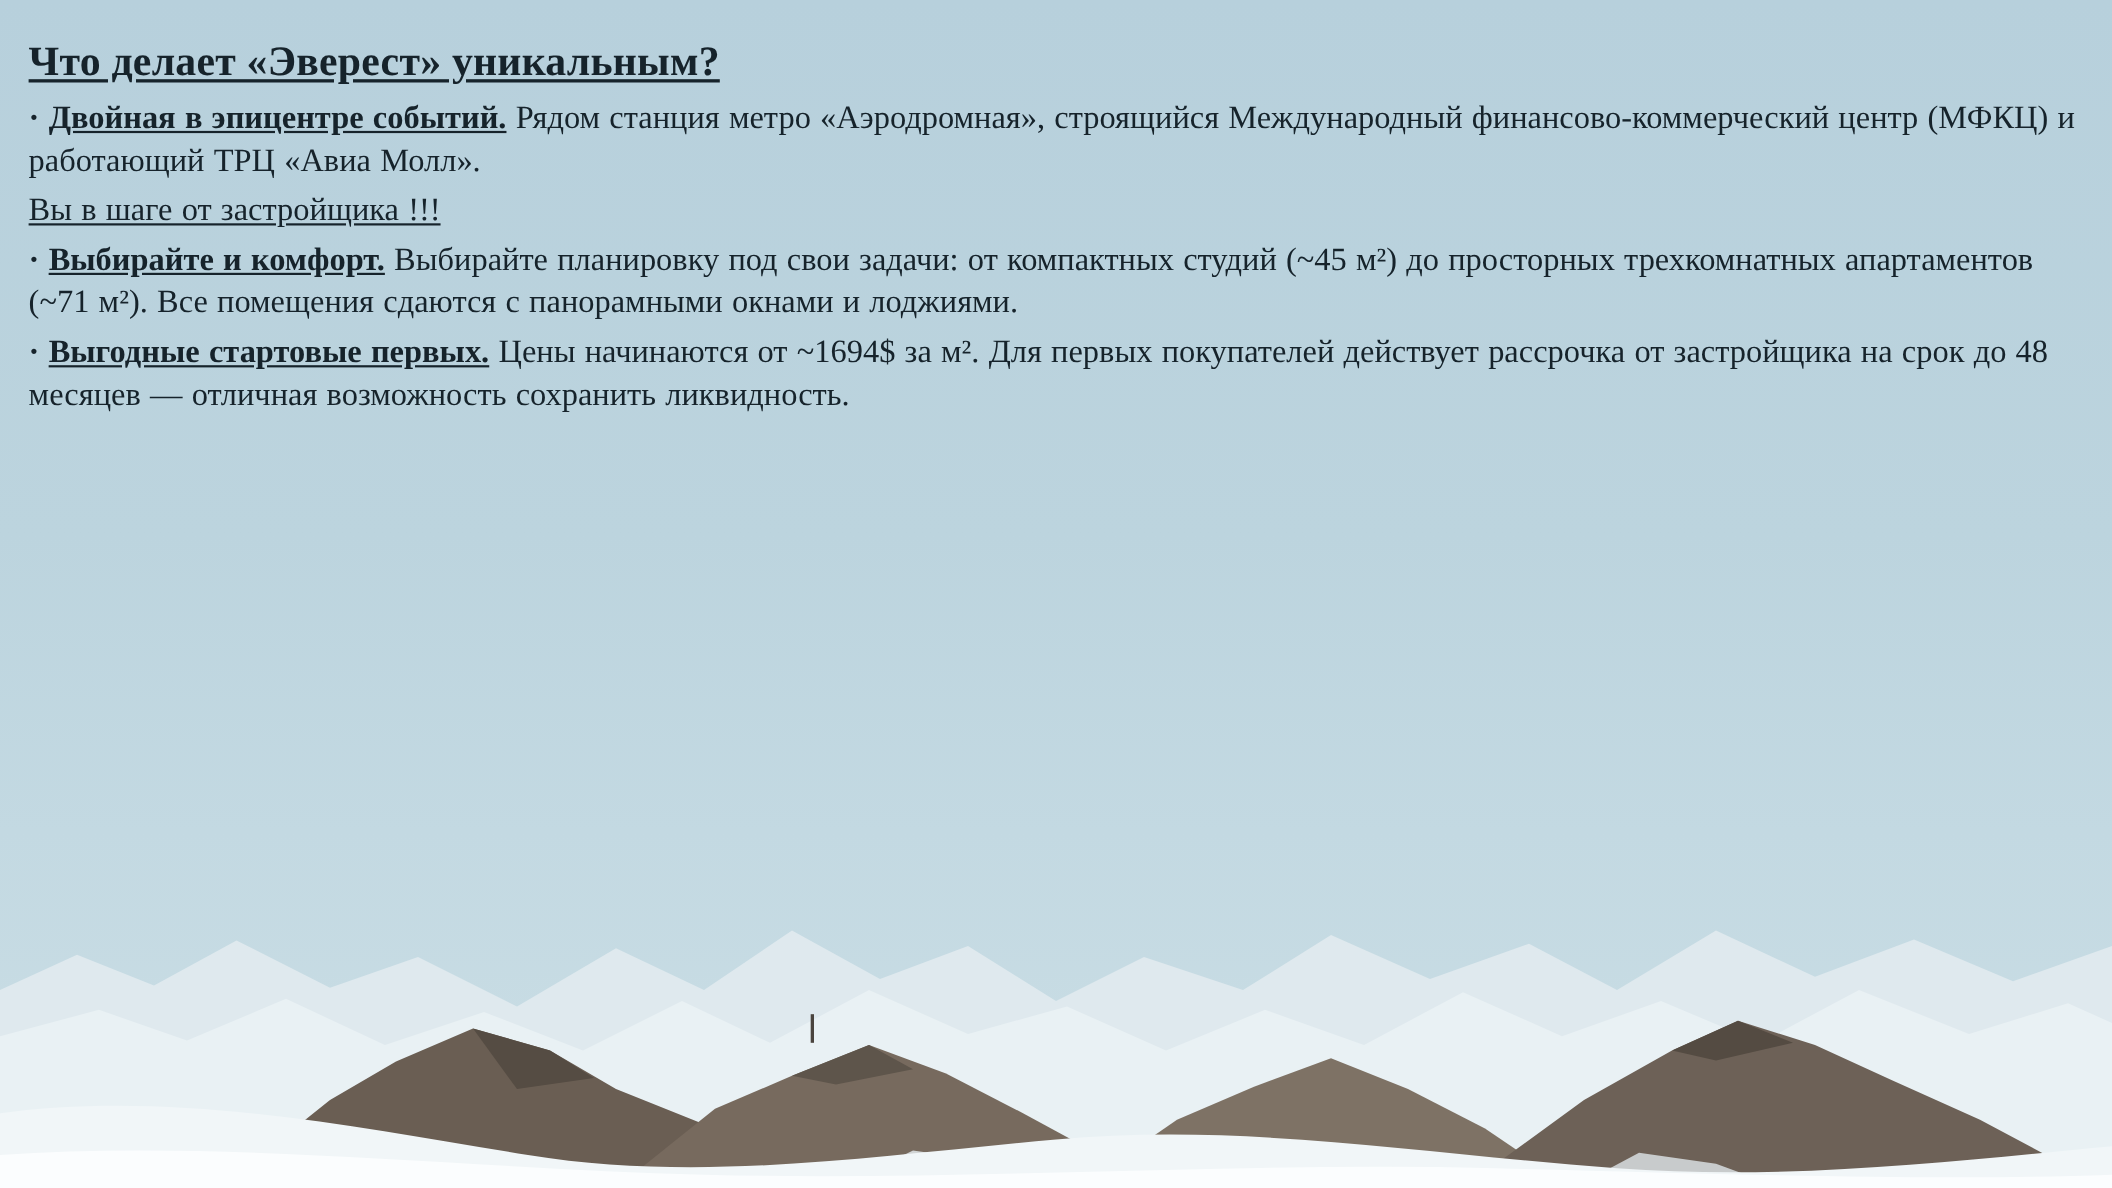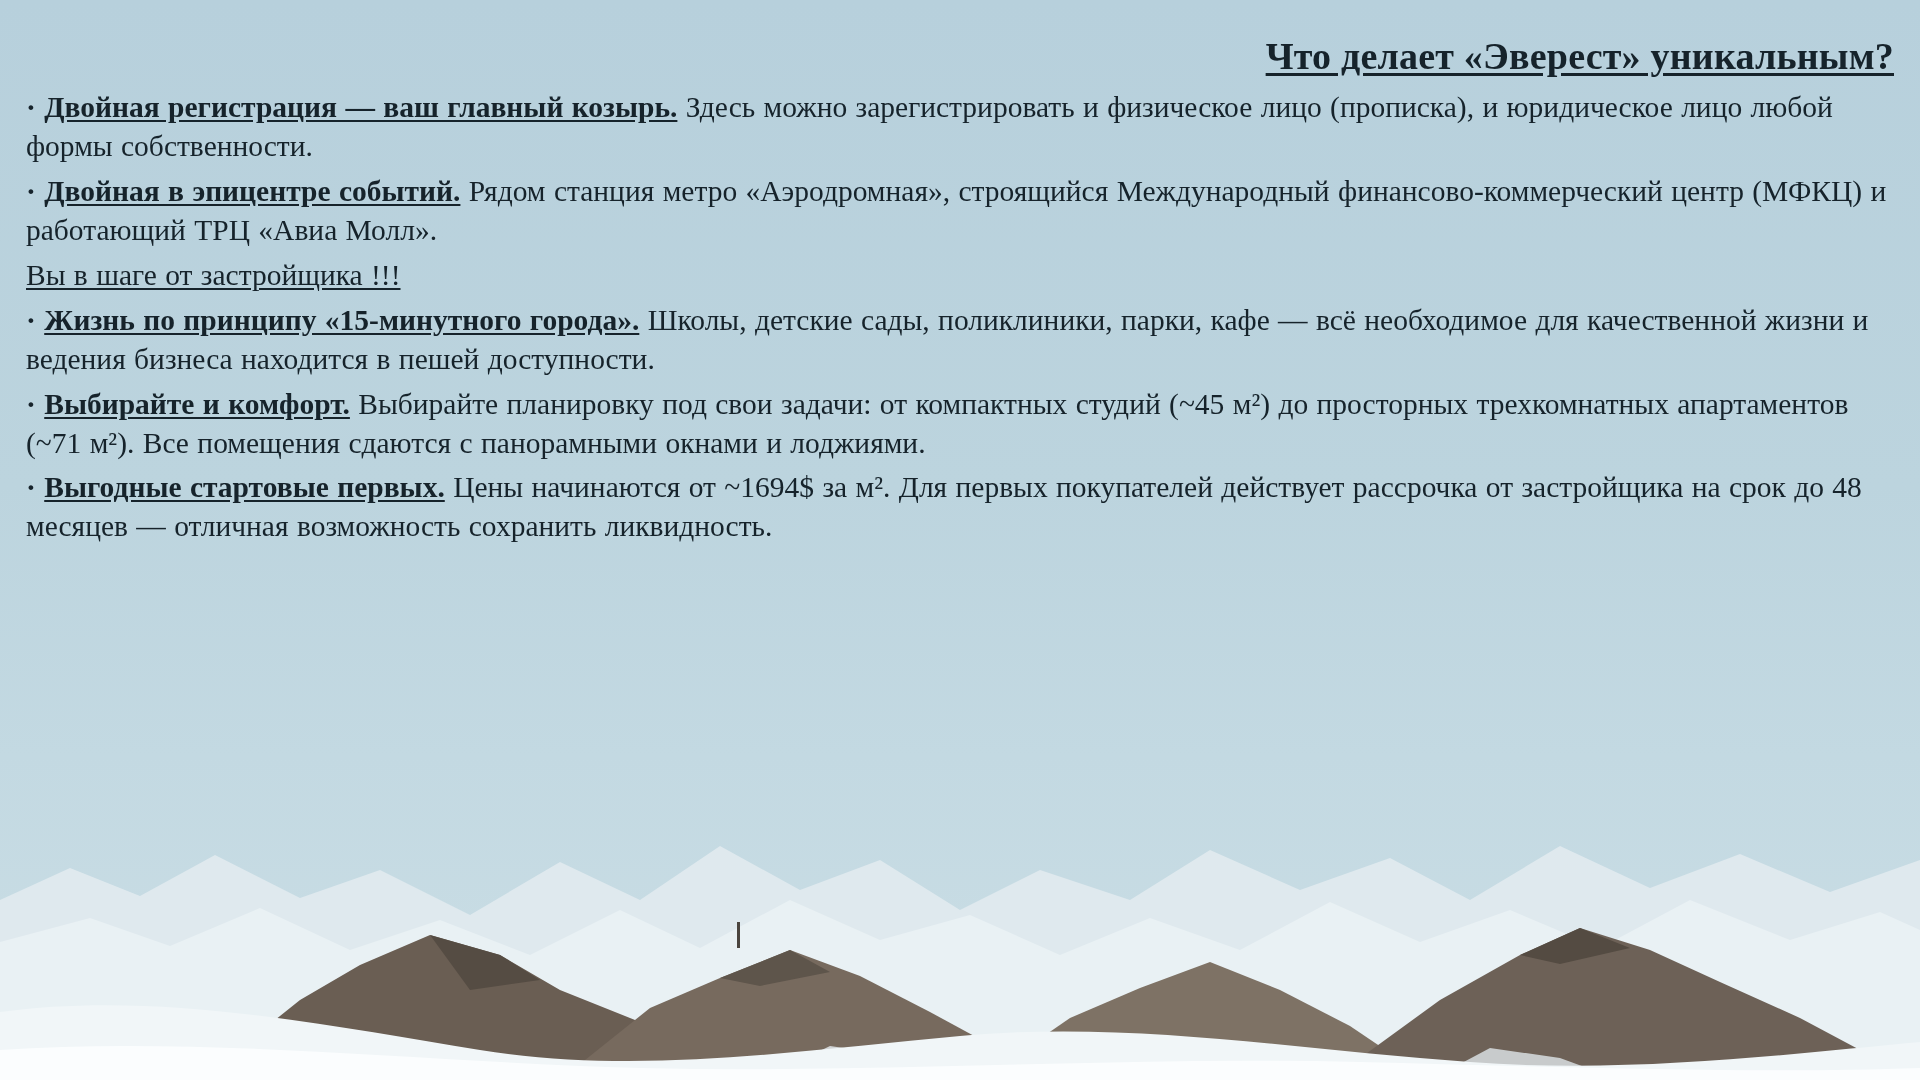--- a/index.html
+++ b/index.html
@@ -41,21 +41,21 @@
     position: absolute;
     left: 0;
     top: 0;
     width: 1920px;
     padding: 34px 26px 0 26px;
     box-sizing: border-box;
     color: #16232b;
   }
 
   .title {
-    text-align: right;
+    text-align: left;
     font-size: 38px;
     font-weight: bold;
     letter-spacing: 0.2px;
     margin: 0 0 10px 0;
     text-decoration: underline;
     text-underline-offset: 4px;
   }
 
   .para {
     font-size: 29.5px;
@@ -118,35 +118,27 @@
     <path d="M0,300 C200,286 420,312 640,318 C880,324 1120,306 1360,312
              C1560,317 1760,324 1920,318 L1920,330 L0,330 Z" fill="#fbfdfe"></path>
 
     <rect x="737" y="172" width="3" height="26" fill="#4a443e"></rect>
   </svg>
 
   <div class="content">
 
     <h1 class="title">Что делает «Эверест» уникальным?</h1>
 
-    <p class="para">
-      <span class="bullet">·</span>
-      <span class="lead">Двойная регистрация — ваш главный козырь.</span><span>  Здесь можно зарегистрировать и физическое лицо (прописка), и юридическое лицо любой формы собственности.</span>
-    </p>
 
     <p class="para">
       <span class="bullet">·</span>
       <span class="lead">Двойная в эпицентре событий.</span><span>  Рядом станция метро «Аэродромная», строящийся Международный финансово-коммерческий центр (МФКЦ) и работающий ТРЦ «Авиа Молл».</span>
     </p>
     <p class="para underline-line">Вы в шаге от застройщика !!!</p>
 
-    <p class="para">
-      <span class="bullet">·</span>
-      <span class="lead">Жизнь по принципу «15-минутного города».</span><span> Школы, детские сады, поликлиники, парки, кафе — всё необходимое для качественной жизни и ведения бизнеса находится в пешей доступности.</span>
-    </p>
 
     <p class="para">
       <span class="bullet">·</span>
       <span class="lead">Выбирайте и комфорт.</span><span> Выбирайте планировку под свои задачи: от компактных студий (~45 м²) до просторных трехкомнатных апартаментов (~71 м²). Все помещения сдаются с панорамными окнами и лоджиями.</span>
     </p>
 
     <p class="para">
       <span class="bullet">·</span>
       <span class="lead">Выгодные стартовые первых.</span><span> Цены начинаются от ~1694$ за м². Для первых покупателей действует рассрочка от застройщика на срок до 48 месяцев — отличная возможность сохранить ликвидность.</span>
     </p>

